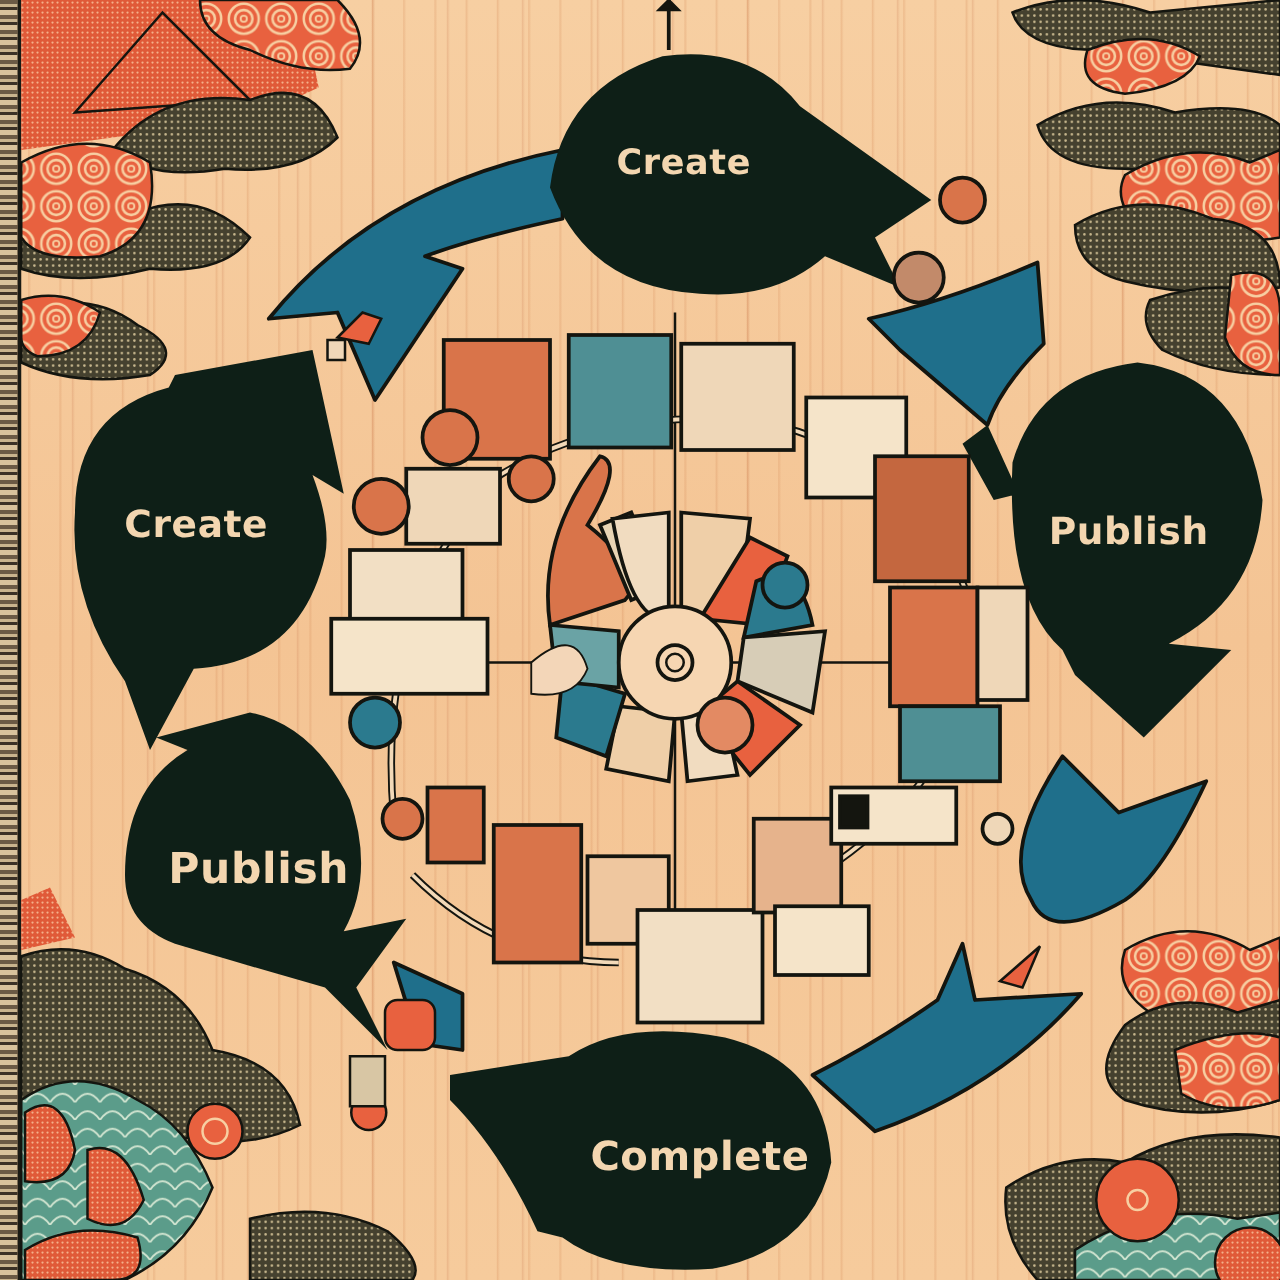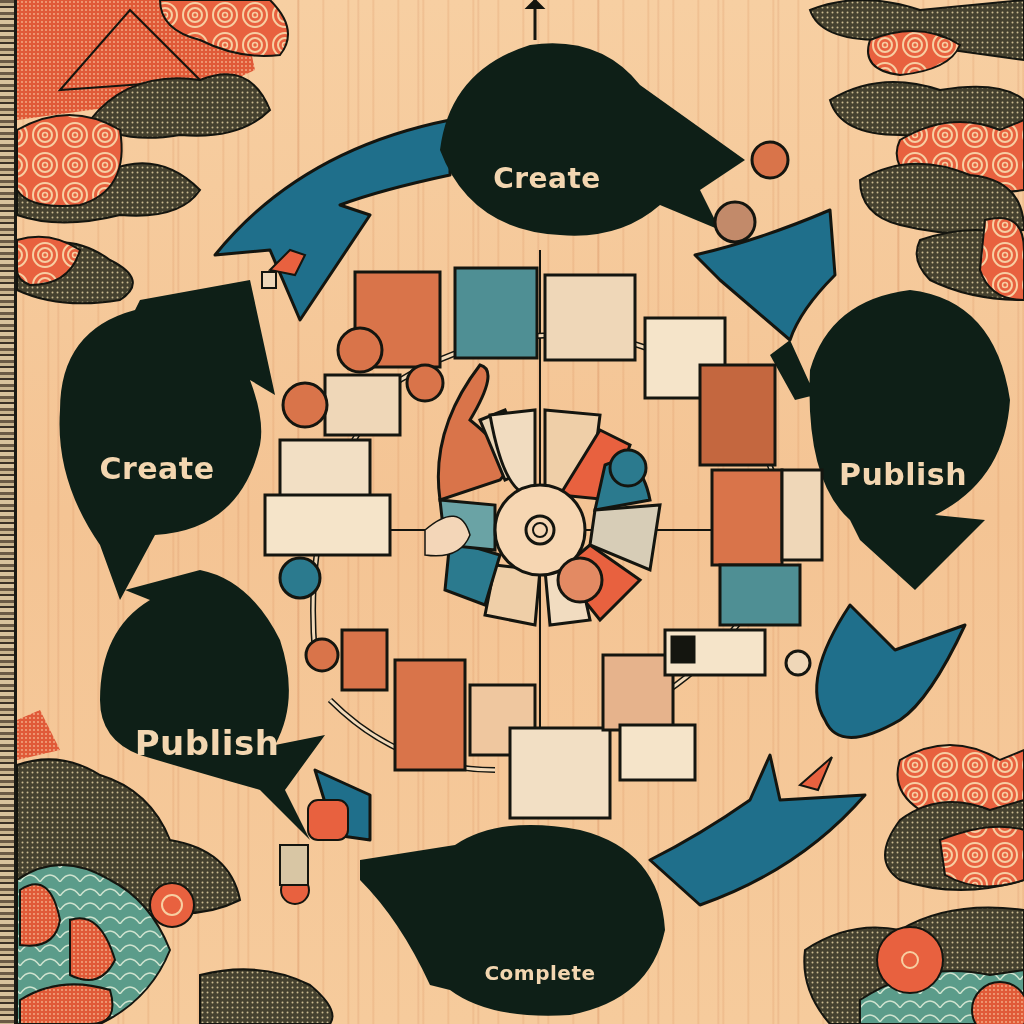--- a/index.html
+++ b/index.html
@@ -3,21 +3,21 @@
 <meta charset="utf-8">
 <style>
   html,body{margin:0;padding:0;}
   body{width:1024px;height:1024px;overflow:hidden;background:#f5c99a;font-family:"DejaVu Sans","Liberation Sans",sans-serif;}
   #stage{position:relative;width:1024px;height:1024px;
     background:
       repeating-linear-gradient(90deg, rgba(214,140,90,0.0) 0px, rgba(214,140,90,0.0) 22px, rgba(214,140,90,0.28) 23px, rgba(214,140,90,0.0) 25px),
       repeating-linear-gradient(90deg, rgba(230,160,110,0.0) 0px, rgba(230,160,110,0.0) 57px, rgba(200,120,80,0.22) 58px, rgba(230,160,110,0.0) 60px),
       linear-gradient(180deg,#f7cfa2 0%,#f4c494 50%,#f6cb9c 100%);}
   svg{position:absolute;left:0;top:0;}
-  .node-label{position:absolute;color:#f3d6b0;font-weight:bold;letter-spacing:0.5px;transform:translate(-50%,-50%);white-space:nowrap;margin-top:48px;}
+  .node-label{position:absolute;color:#f3d6b0;font-weight:bold;letter-spacing:0.5px;transform:translate(-50%,-50%);white-space:nowrap;}
   .border-strip{position:absolute;left:0;top:0;width:14px;height:1024px;
     background:repeating-linear-gradient(180deg,#6b5a45 0 3px,#c9b48e 3px 6px,#3b3126 6px 8px,#d8c29c 8px 12px);}
   .border-line{position:absolute;left:14px;top:0;width:3px;height:1024px;background:#1a1a14;}
 </style>
 </head>
 <body>
 
 <div id="stage">
   <div class="border-strip"></div>
   <div class="border-line"></div>
@@ -181,14 +181,14 @@
       <rect x="280" y="845" width="28" height="40" fill="#d8c6a4"></rect>
       <line x1="535" y1="0" x2="535" y2="40" stroke-width="3"></line>
       <path d="M527 8 L535 0 L543 8 Z" fill="#14150f"></path>
     </g>
   </svg>
 
   <div class="node-label" style="left:547px;top:130px;font-size:28px;">Create</div>
   <div class="node-label" style="left:157px;top:420px;font-size:30px;">Create</div>
   <div class="node-label" style="left:903px;top:426px;font-size:30px;">Publish</div>
   <div class="node-label" style="left:207px;top:695px;font-size:34px;">Publish</div>
-  <div class="node-label" style="left:540px;top:925px;font-size:20px;">Complete</div>
+  <div class="node-label" style="left:560px;top:925px;font-size:32px;">Complete</div>
 </div>
 
 </body></html>

